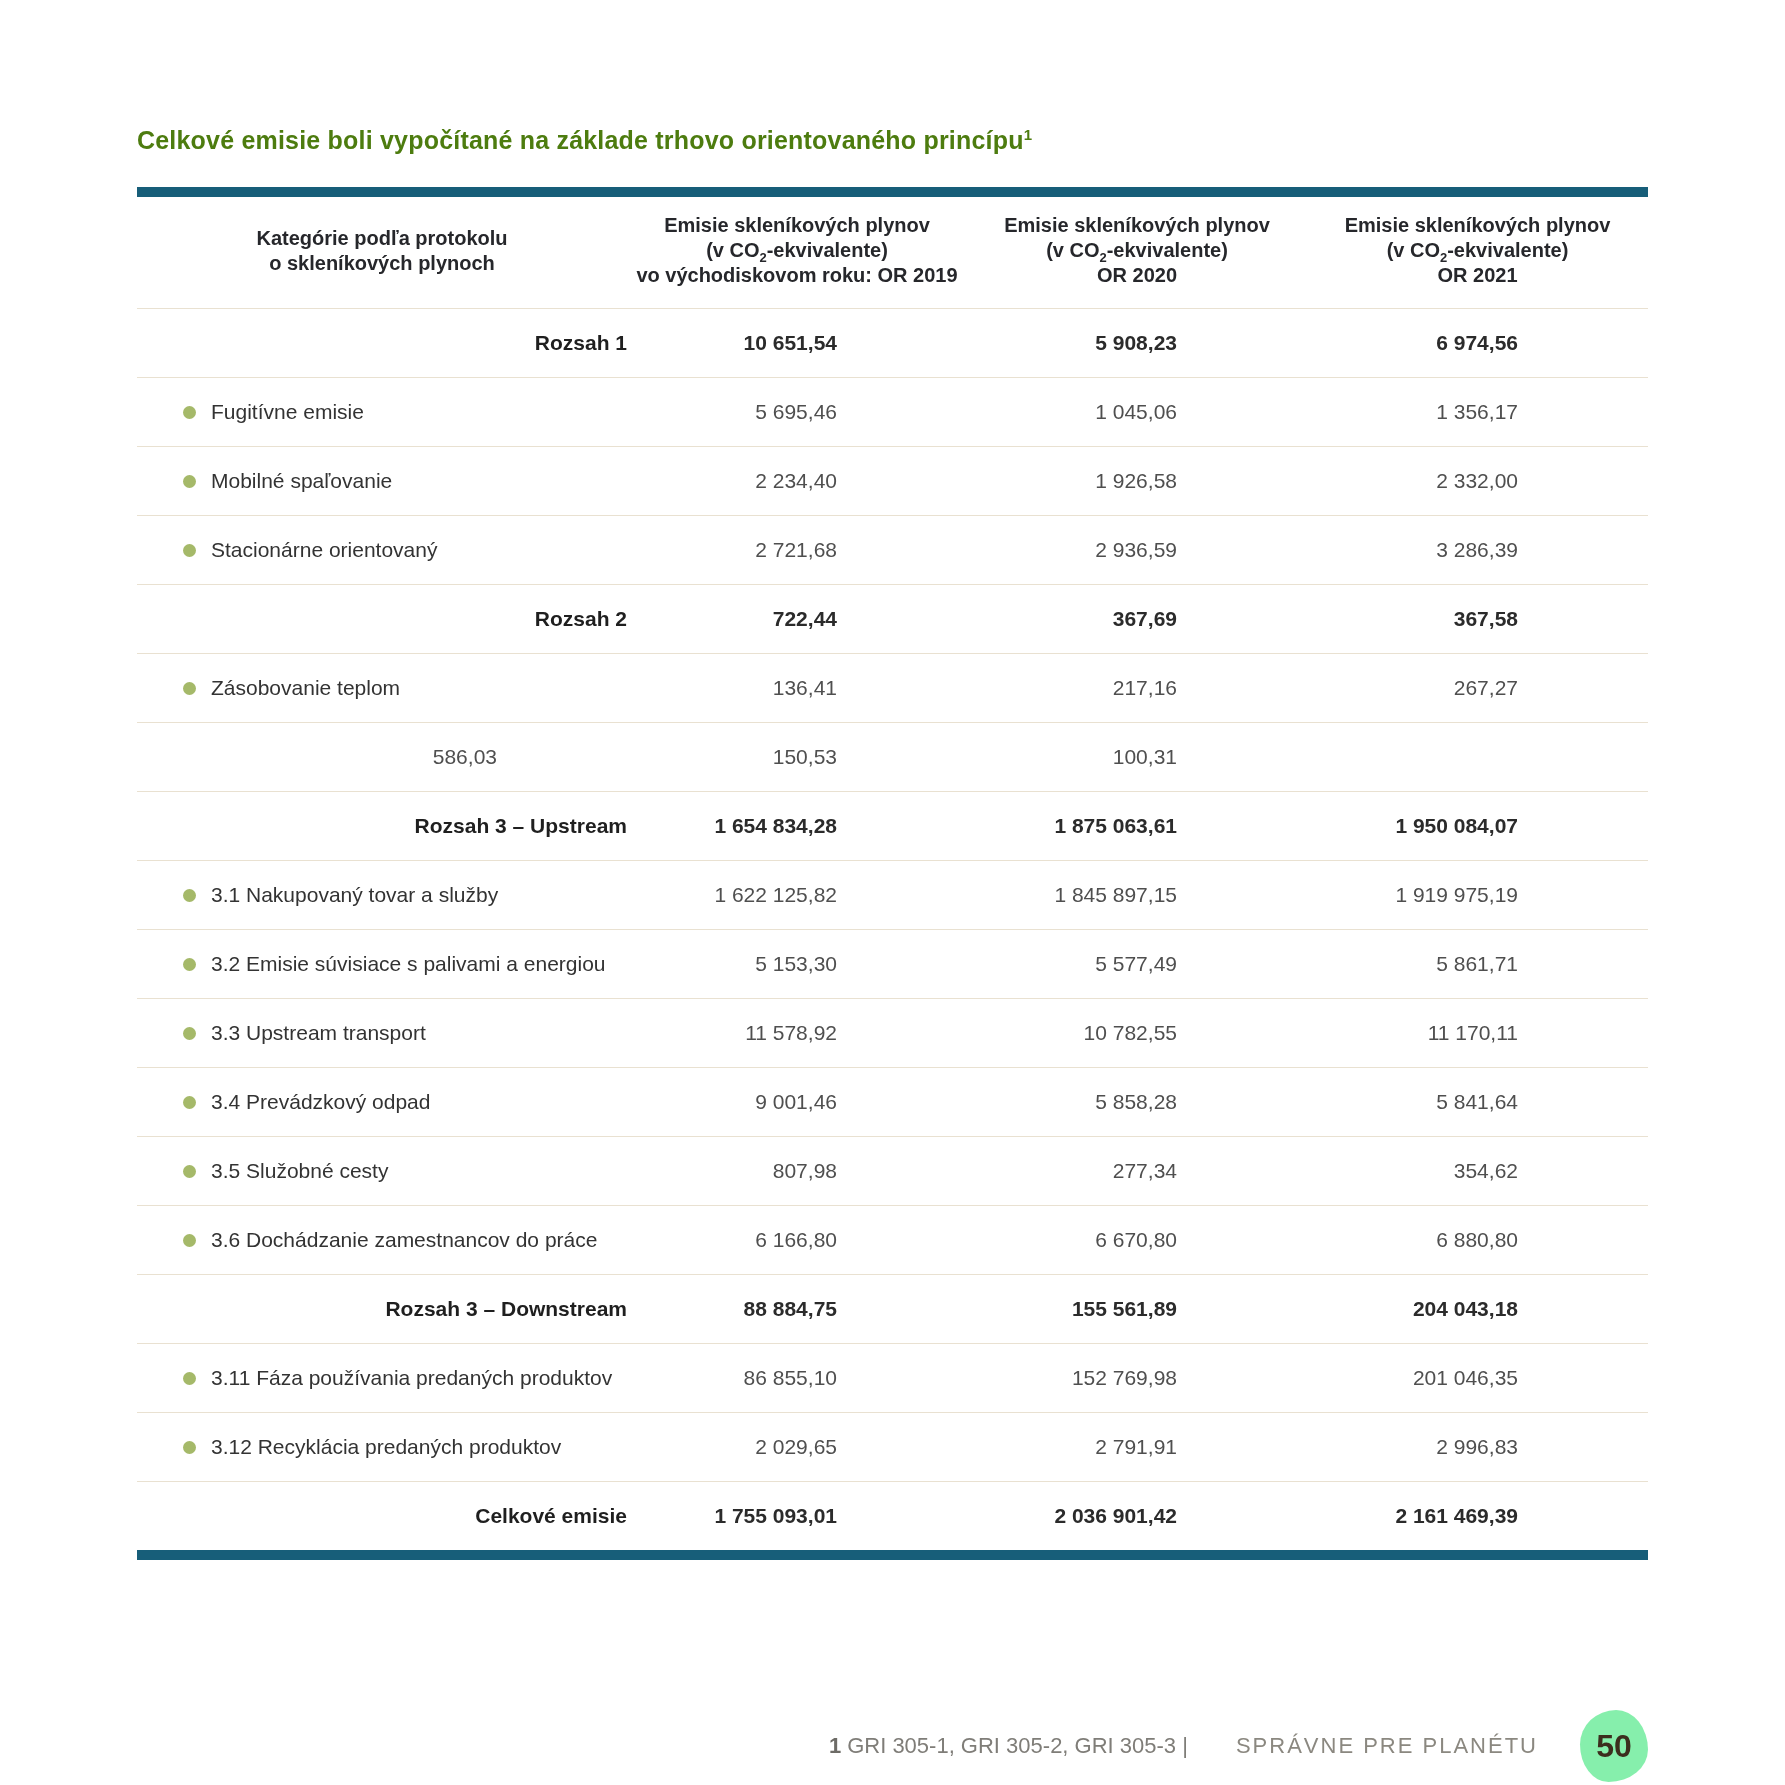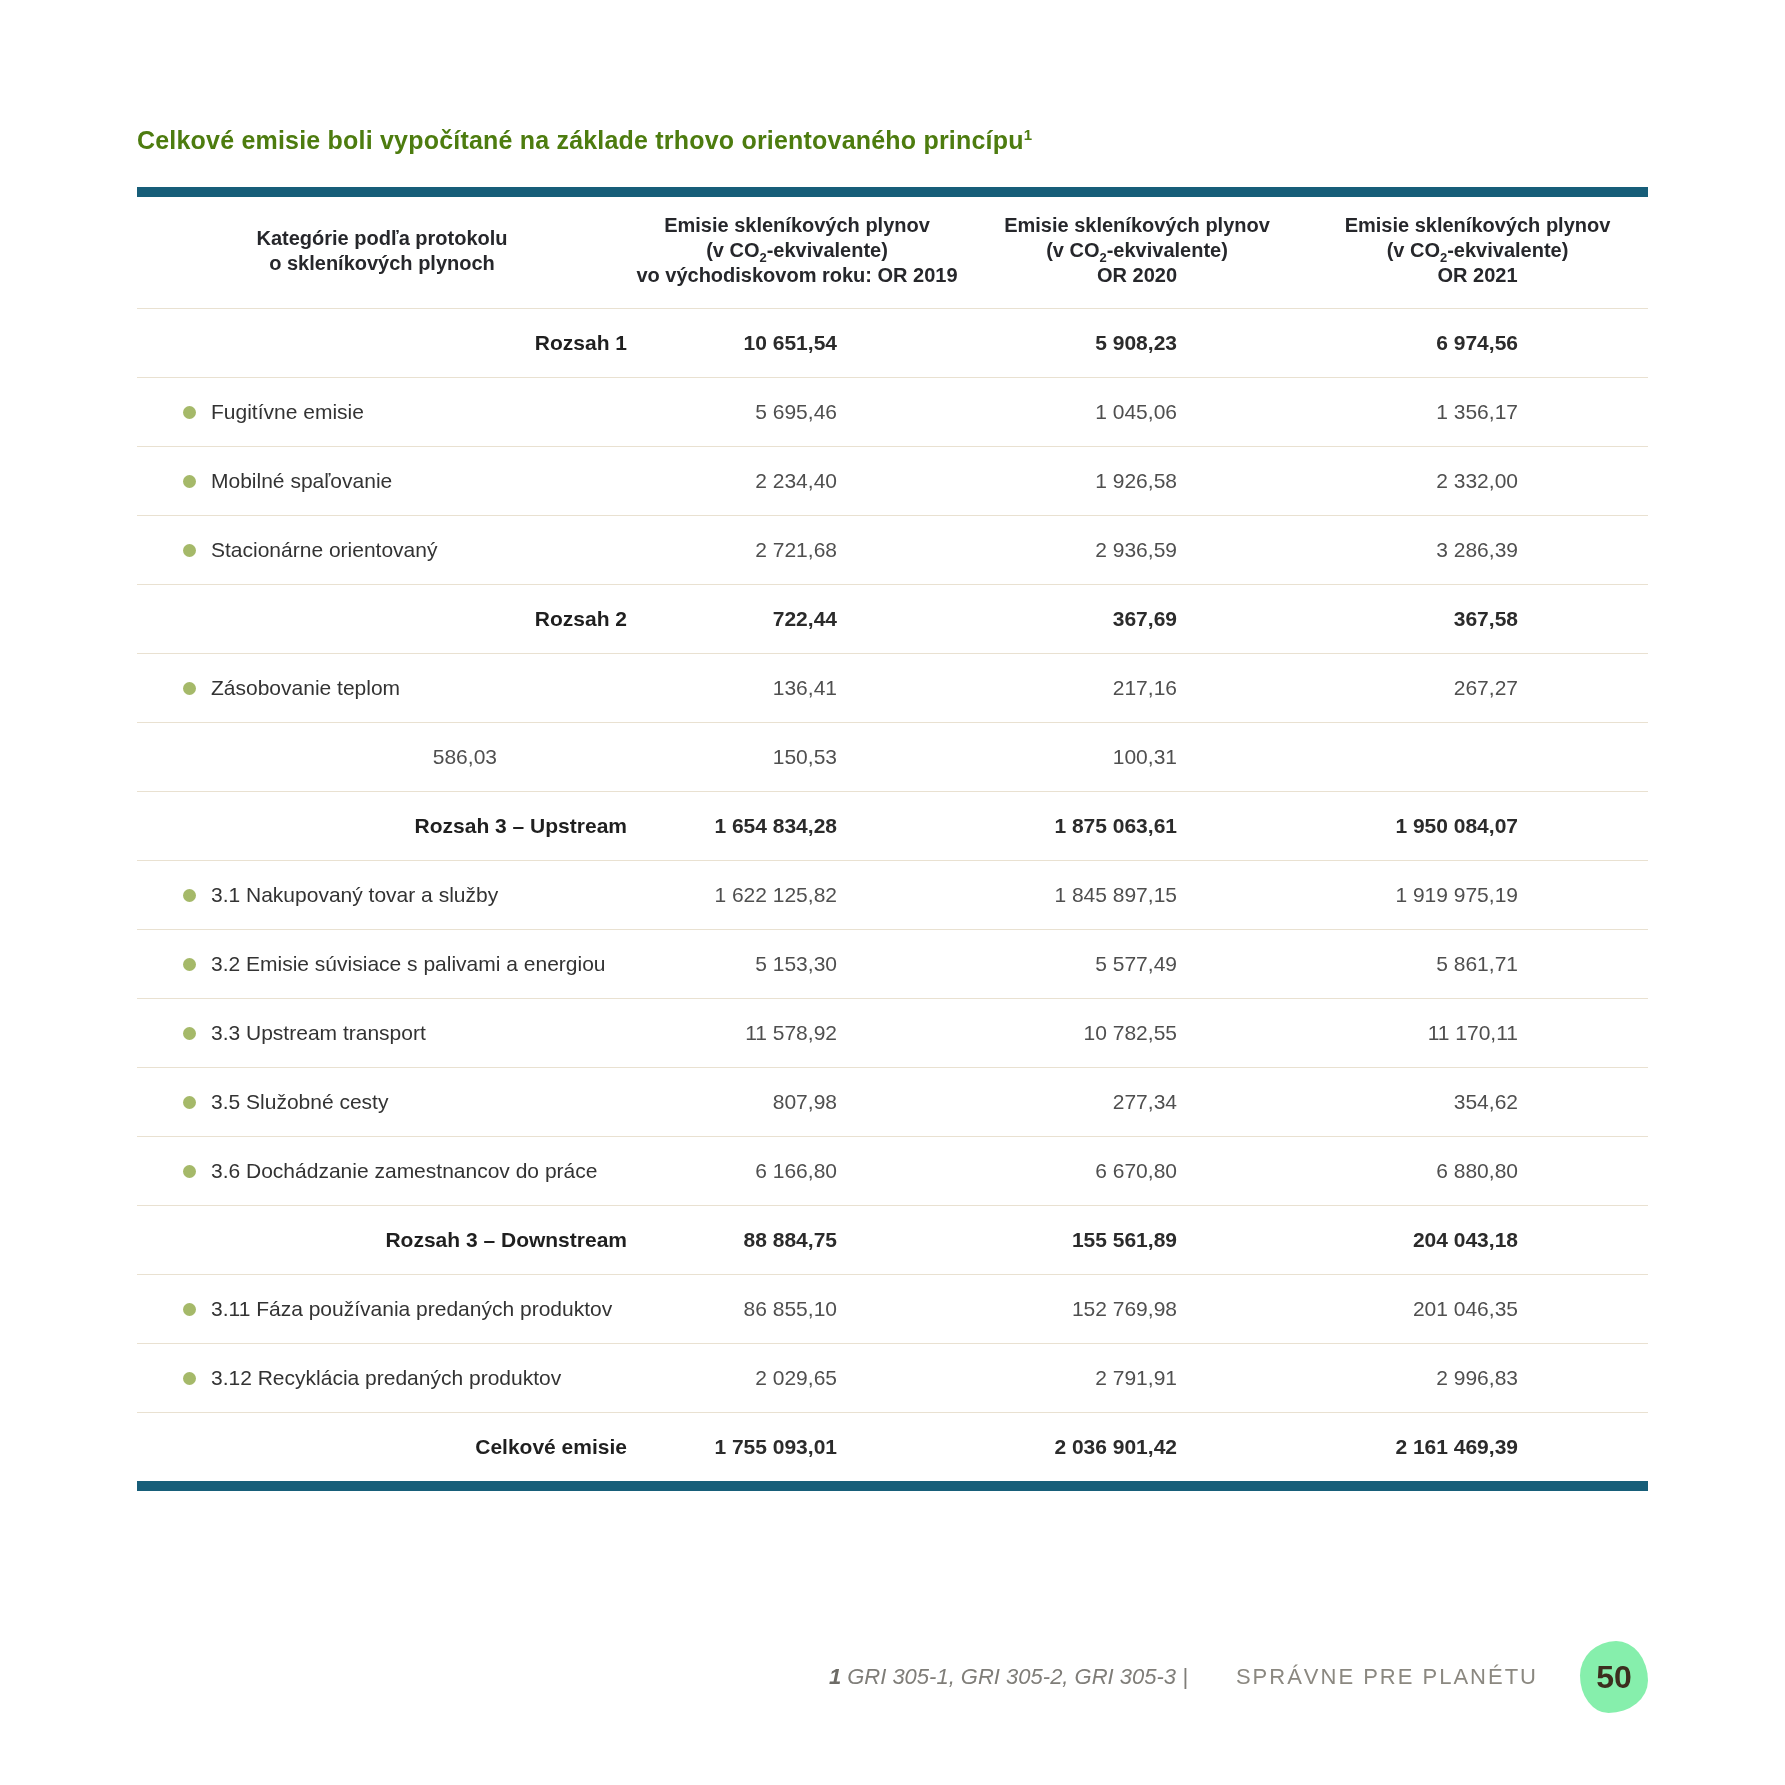--- a/index.html
+++ b/index.html
@@ -31,21 +31,21 @@
   .label-cell{display:flex;align-items:center;padding-left:19px;color:#222;}
   .row.section .label-cell,.row.total .label-cell{font-weight:bold;color:#1f1f1f;justify-content:flex-end;}
   .row.item .label-cell{padding-left:46px;color:#333;}
   .bullet{width:13px;height:13px;border-radius:50%;background:#a5b969;flex:0 0 auto;margin-right:15px;}
   .value-cell{text-align:right;padding-right:130px;color:#4f4f4f;white-space:nowrap;}
   .row.section .value-cell,.row.total .value-cell{font-weight:bold;color:#2b2b2b;}
   .page-footer{
     margin-top:150px;display:flex;justify-content:flex-end;align-items:center;
     font-size:22px;color:#7f7d78;
   }
-  .footnote{white-space:nowrap;font-style:italic;}
+  .footnote{white-space:nowrap;}
   .footnote .fn-ref{font-weight:bold;color:#6d6b66;margin-right:6px;}
   .tagline{margin-left:48px;letter-spacing:2px;color:#8b8880;white-space:nowrap;}
   .page-badge{
     margin-left:42px;width:68px;height:72px;background:#86efac;
     border-radius:53% 47% 58% 42% / 48% 55% 45% 52%;
     display:flex;align-items:center;justify-content:center;
     font-weight:bold;font-size:32px;color:#3c2e1e;
   }
 </style>
 </head>
@@ -169,20 +169,29 @@
             <span class="bullet"></span>
             <span>3.3 Upstream transport</span>
           </div>
           <div class="value-cell">11 578,92</div>
           <div class="value-cell">10 782,55</div>
           <div class="value-cell">11 170,11</div>
         </div>
         <div class="row item">
           <div class="label-cell">
             <span class="bullet"></span>
+            <span>3.4 Prevádzkový odpad</span>
+          </div>
+          <div class="value-cell">9 001,46</div>
+          <div class="value-cell">5 858,28</div>
+          <div class="value-cell">5 841,64</div>
+        </div>
+        <div class="row item">
+          <div class="label-cell">
+            <span class="bullet"></span>
             <span>3.5 Služobné cesty</span>
           </div>
           <div class="value-cell">807,98</div>
           <div class="value-cell">277,34</div>
           <div class="value-cell">354,62</div>
         </div>
         <div class="row item">
           <div class="label-cell">
             <span class="bullet"></span>
             <span>3.6 Dochádzanie zamestnancov do práce</span>

